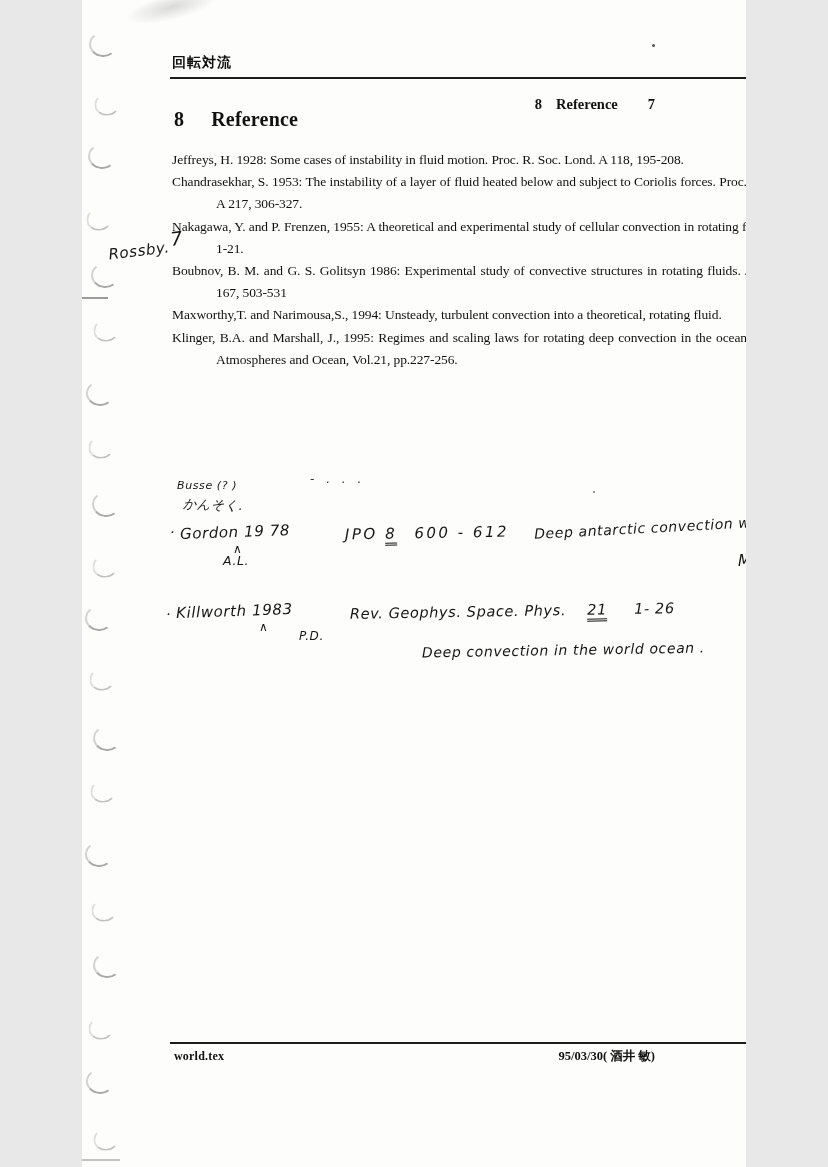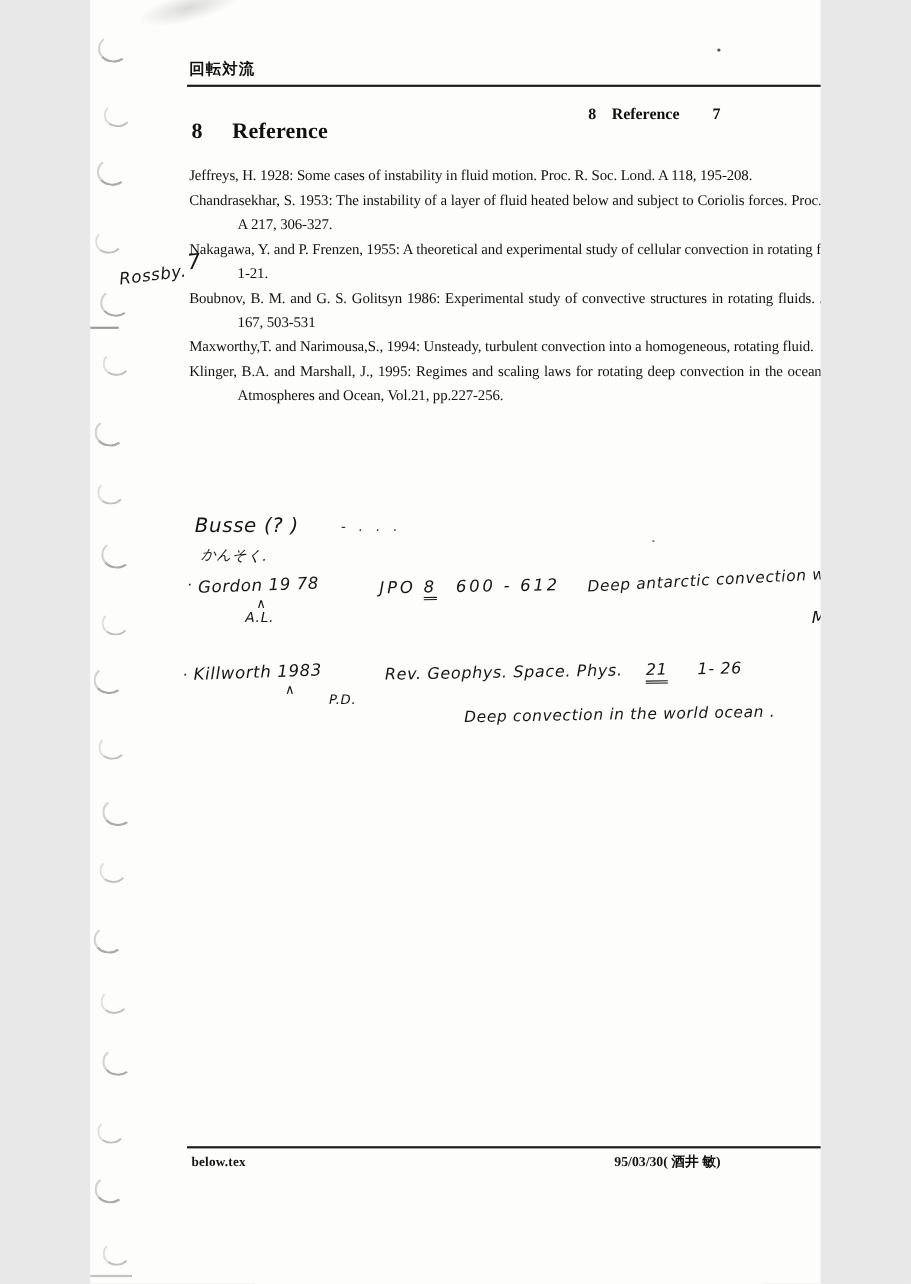--- a/index.html
+++ b/index.html
@@ -55,21 +55,21 @@
     position:absolute;
     font-family:"DejaVu Sans","Liberation Sans",sans-serif;
     font-style:italic;
     color:#161616;
     white-space:nowrap;
     letter-spacing:0.6px;
   }
   .hw .dbl-ul{display:inline-block;border-bottom:3px double #161616;padding-bottom:1px;line-height:1;font-style:italic;}
   .hw-rossby{left:26px;top:237px;font-size:15px;transform:rotate(-7deg);}
   .hw-rossby .sup{font-size:19px;position:relative;top:-6px;margin-left:2px;}
-  .hw-busse{left:95px;top:468px;font-size:18px;}
+  .hw-busse{left:95px;top:479px;font-size:11px;}
   .hw-busse-dashes{left:228px;top:472px;font-size:12px;color:#333;letter-spacing:4px;}
   .hw-kansoku{left:101px;top:496px;font-size:13px;transform:rotate(2deg);}
   .hw-gordon-bullet{left:88px;top:524px;font-size:14px;}
   .hw-gordon{left:98px;top:523px;font-size:15px;transform:rotate(-2deg);}
   .hw-gordon-caret{left:151px;top:542px;font-size:12px;}
   .hw-gordon-init{left:141px;top:553px;font-size:12.5px;}
   .hw-jpo{left:263px;top:524px;font-size:15px;letter-spacing:2.5px;transform:rotate(-1deg);}
   .hw-jpo .pages{margin-left:10px;}
   .hw-deep-west{left:452px;top:519px;font-size:14px;transform:rotate(-3deg);}
   .hw-maud{left:656px;top:552px;font-size:15px;}
@@ -128,21 +128,21 @@
 
   <div class="section-heading">
     <span class="num">8</span><span>Reference</span>
   </div>
 
   <div class="refs">
     <p>Jeffreys, H. 1928: Some cases of instability in fluid motion. Proc. R. Soc. Lond. A 118, 195-208.</p>
     <p>Chandrasekhar, S. 1953: The instability of a layer of fluid heated below and subject to Coriolis forces. Proc. R. Soc. Lond. A 217, 306-327.</p>
     <p>Nakagawa, Y. and P. Frenzen, 1955: A theoretical and experimental study of cellular convection in rotating fluids, Tellus 7, 1-21.</p>
     <p>Boubnov, B. M. and G. S. Golitsyn 1986: Experimental study of convective structures in rotating fluids. J. Fluid Mech. 167, 503-531</p>
-    <p>Maxworthy,T. and Narimousa,S., 1994: Unsteady, turbulent convection into a homogeneous, rotating fluid.</p>
+    <p>Maxworthy,T. and Narimousa,S., 1994: Unsteady, turbulent convection into a theoretical, rotating fluid.</p>
     <p>Klinger, B.A. and Marshall, J., 1995: Regimes and scaling laws for rotating deep convection in the ocean. Dynamics of Atmospheres and Ocean, Vol.21, pp.227-256.</p>
   </div>
 
   <div class="hw hw-rossby">
     <span>Rossby.</span><span class="sup">7</span>
   </div>
 
   <div class="hw hw-busse">Busse (? )</div>
   <div class="hw hw-busse-dashes">-  .  . .</div>
   <div class="hw hw-kansoku">かんそく.</div>
@@ -164,16 +164,16 @@
   <div class="hw hw-killworth-caret">∧</div>
   <div class="hw hw-killworth-init">P.D.</div>
   <div class="hw hw-rev">
     <span>Rev. Geophys. Space. Phys.</span>
     <span class="dbl-ul vol">21</span>
     <span class="pages">1- 26</span>
   </div>
   <div class="hw hw-deep-world">Deep convection in the world ocean .</div>
 
   <div class="rule bottom"></div>
-  <div class="footer-left">below.tex</div>
+  <div class="footer-left">world.tex</div>
   <div class="footer-right">95/03/30( 酒井 敏)</div>
 
 </div>
 
 </body></html>

